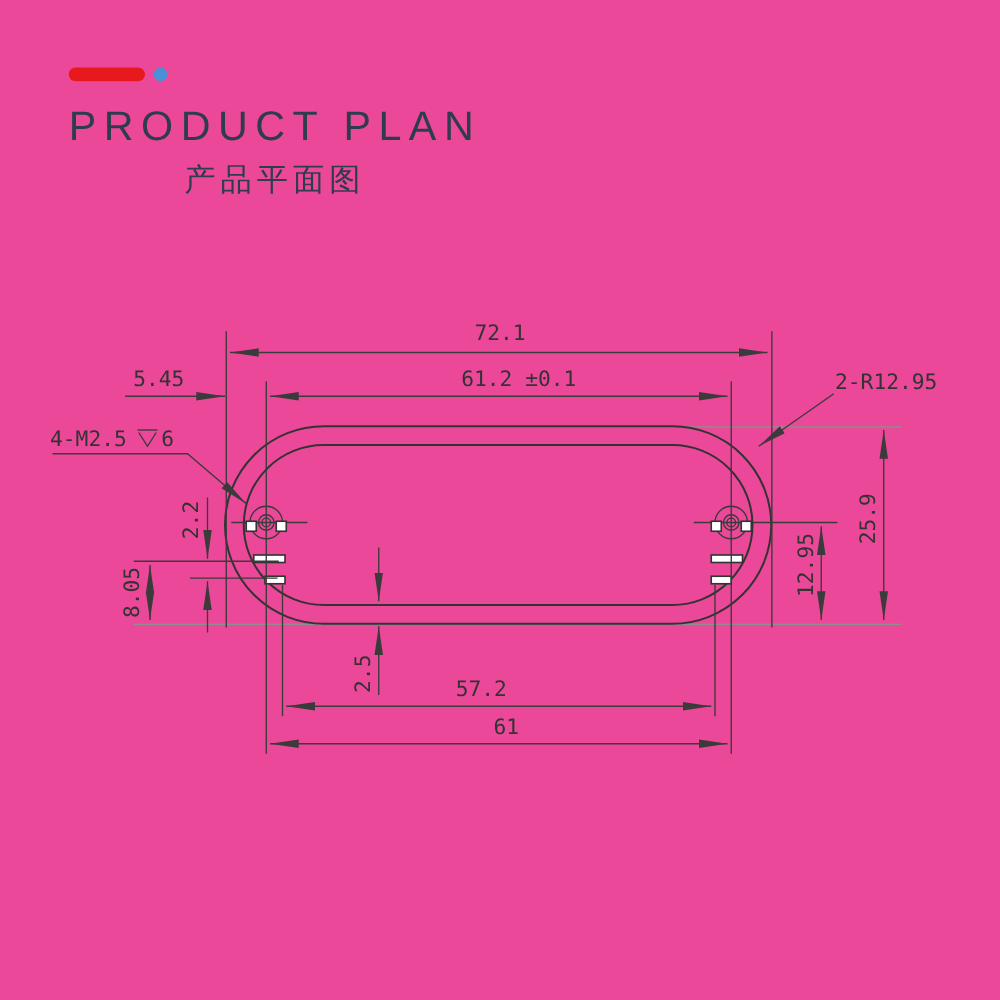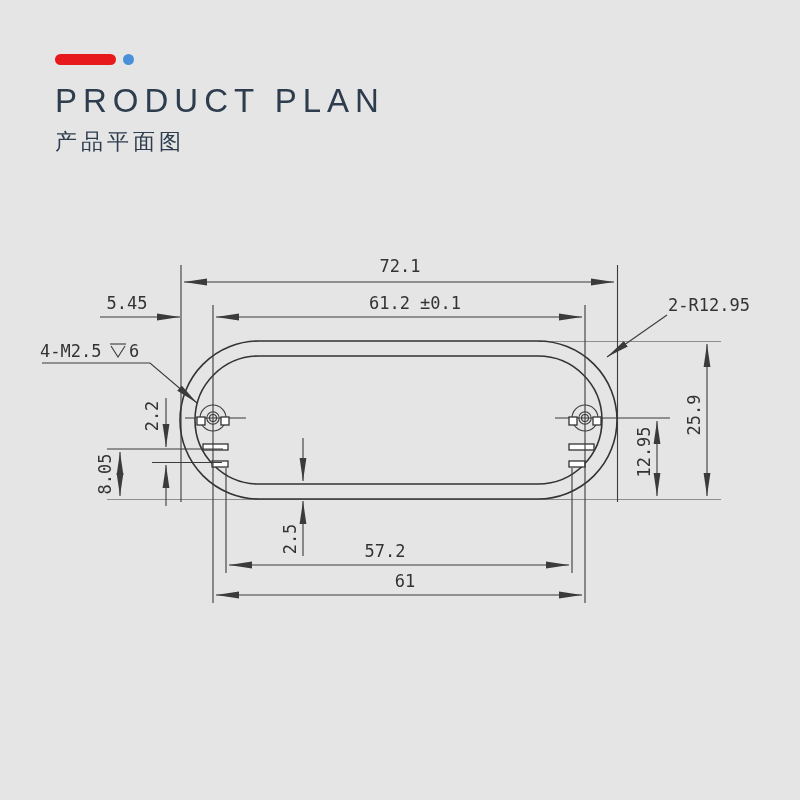--- a/index.html
+++ b/index.html
@@ -1,25 +1,25 @@
 <!DOCTYPE html>
 <html><head>
 <meta charset="utf-8">
 <style>
   html,body{margin:0;padding:0;background:#ffffff;}
-  .page{position:relative;width:800px;height:800px;background:#e5e5e5;overflow:hidden;
+  .page{position:relative;width:800px;height:800px;background:#ec4899;overflow:hidden;
         font-family:"Liberation Sans",sans-serif;}
   .hdr{position:absolute;left:55px;top:53px;}
   .accent-row{display:flex;align-items:center;height:13px;margin-bottom:18px;}
   .accent-bar{width:61px;height:11px;border-radius:6px;background:#e8191d;}
   .accent-dot{width:11px;height:11px;border-radius:50%;background:#4a90d9;margin-left:7px;}
   .title{font-size:33px;font-weight:300;letter-spacing:6px;color:#2e3d4e;line-height:1;
          font-family:"Liberation Sans",sans-serif;}
-  .subtitle{font-size:22px;font-weight:400;letter-spacing:4px;color:#2e3d4e;margin-top:10px;
-            font-family:"DejaVu Sans","Liberation Sans",sans-serif;}
+  .subtitle{font-size:25px;font-weight:400;letter-spacing:4px;color:#2e3d4e;margin-top:10px;
+            font-family:"DejaVu Sans","Liberation Sans",sans-serif;text-align:center;}
   svg text{font-family:"DejaVu Sans Mono",monospace;font-size:17px;fill:#333333;}
   .thin{stroke:#3b3b3b;stroke-width:1.1;fill:none;}
   .ref{stroke:#8e8e8e;stroke-width:1;fill:none;}
   .profile{stroke:#333333;stroke-width:1.6;fill:none;}
   .solidpart{stroke:#333333;stroke-width:1.3;fill:#ffffff;}
 </style>
 </head>
 <body>
 
 <div class="page">

